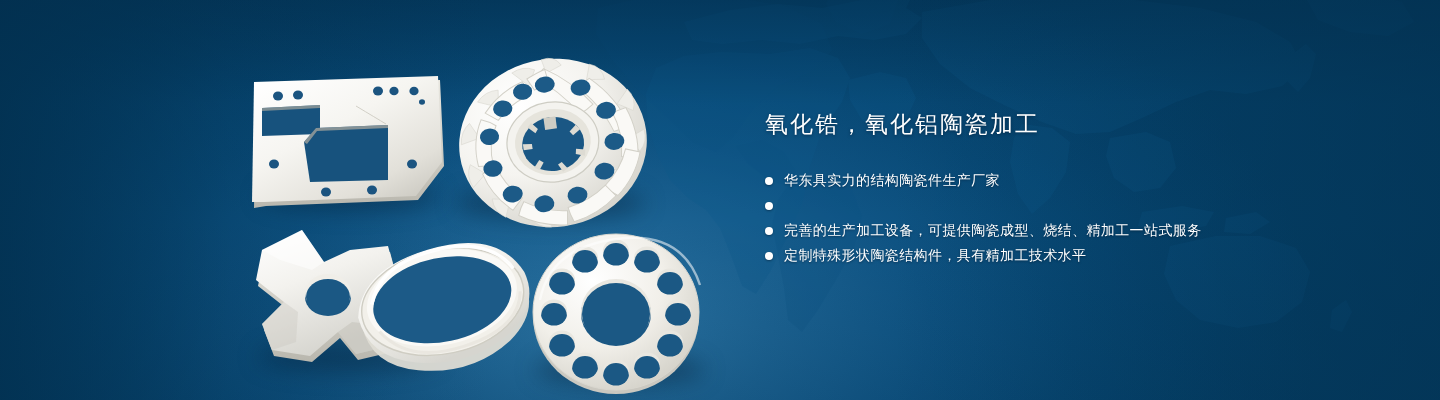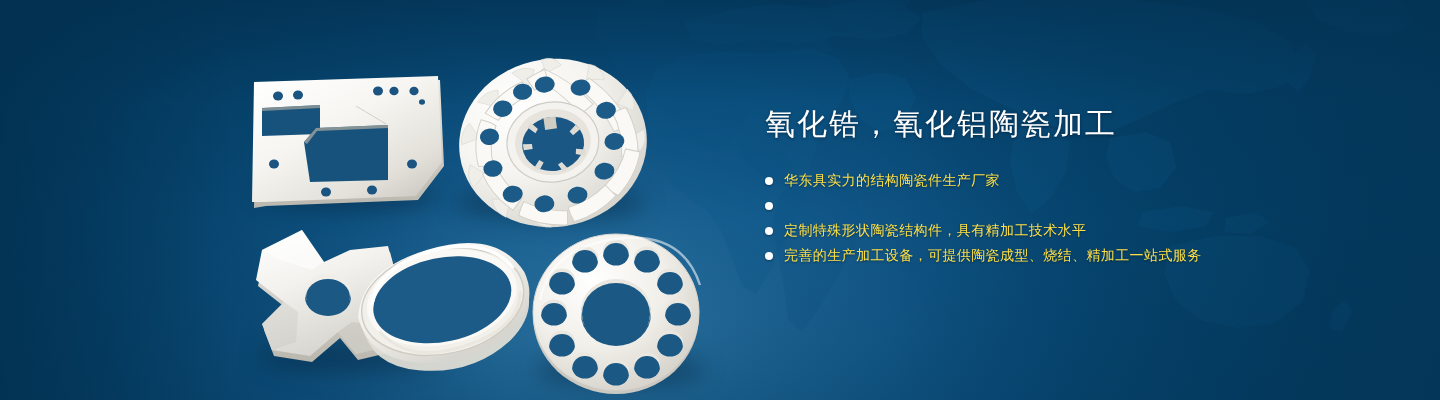--- a/index.html
+++ b/index.html
@@ -22,31 +22,31 @@
       linear-gradient(to bottom, rgba(2,44,74,.55) 0%, rgba(2,44,74,.06) 26%, rgba(2,44,74,0) 55%, rgba(2,44,74,.18) 100%);
   }
   .bg-map{position:absolute;left:470px;top:-18px;width:980px;height:380px;opacity:.30;}
   .bg-map path{fill:#0d5a8c;}
   .bg-map-2{position:absolute;left:540px;top:-10px;width:420px;height:360px;opacity:.22;}
   .bg-map-2 path{fill:#0a5183;}
 
   
   .copy{position:absolute;left:765px;top:104px;width:620px;}
   .headline{
-    font-size:30px;line-height:40px;color:#ffffff;letter-spacing:2px;
+    font-size:23px;line-height:40px;color:#ffffff;letter-spacing:2px;
     font-weight:400;text-shadow:0 1px 3px rgba(0,20,40,.55);white-space:nowrap;
   }
   .bullets{margin-top:24px;}
   .bullet{display:flex;align-items:center;height:25px;}
   .dot{
     width:8px;height:8px;border-radius:50%;background:#ffffff;flex:0 0 8px;
     margin-right:11px;box-shadow:0 1px 2px rgba(0,20,40,.45);
   }
   .btext{
-    font-size:14px;line-height:25px;color:#fde047;letter-spacing:.4px;
+    font-size:14px;line-height:25px;color:#ffffff;letter-spacing:.4px;
     white-space:nowrap;text-shadow:0 1px 2px rgba(0,20,40,.5);
   }
 
   
   .parts{position:absolute;left:240px;top:50px;width:480px;height:330px;}
   .parts svg{position:absolute;left:0;top:0;overflow:visible;}
   .pshadow{position:absolute;border-radius:50%;filter:blur(11px);background:rgba(2,32,56,.42);}
 </style>
 </head>
 <body>
@@ -323,22 +323,22 @@
     <div class="bullets">
       <div class="bullet">
         <span class="dot"></span>
         <span class="btext">华东具实力的结构陶瓷件生产厂家</span>
       </div>
       <div class="bullet">
         <span class="dot"></span>
       </div>
       <div class="bullet">
         <span class="dot"></span>
-        <span class="btext">定制特殊形状陶瓷结构件，具有精加工技术水平</span>
+        <span class="btext">完善的生产加工设备，可提供陶瓷成型、烧结、精加工一站式服务</span>
       </div>
       <div class="bullet">
         <span class="dot"></span>
-        <span class="btext">完善的生产加工设备，可提供陶瓷成型、烧结、精加工一站式服务</span>
+        <span class="btext">定制特殊形状陶瓷结构件，具有精加工技术水平</span>
       </div>
     </div>
   </div>
 
 </div>
 
 </body></html>

